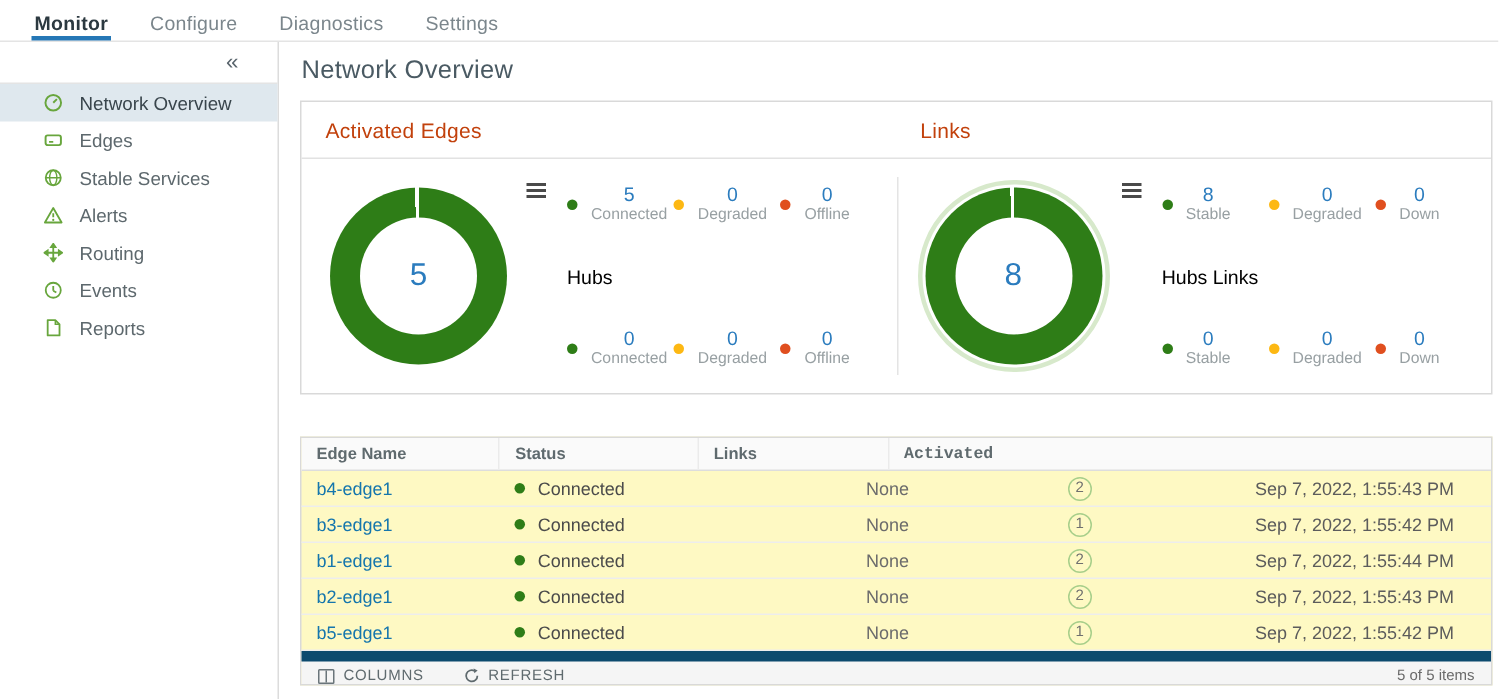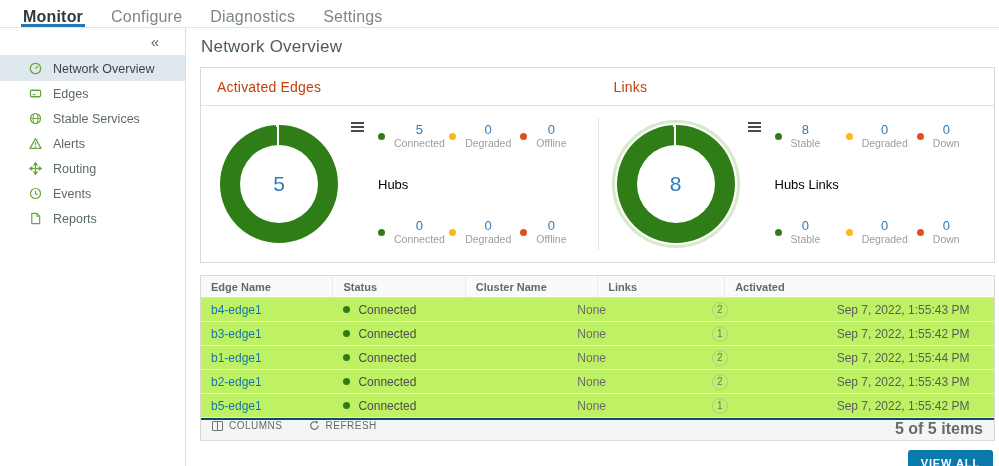--- a/index.html
+++ b/index.html
@@ -13,21 +13,21 @@
   
   .topnav {
     height: 28px;
     border-bottom: 1px solid #e4e4e4;
     display: flex;
     align-items: stretch;
     padding-left: 21px;
     background: #fff;
   }
   .topnav .tab {
-    font-size: 16px;
+    font-size: 13px;
     color: #7b868c;
     padding: 8px 2px 6px;
     margin-right: 24px;
     border-bottom: 3px solid transparent;
     cursor: pointer;
     letter-spacing: 0.2px;
   }
   .topnav .tab.active {
     color: #2c3940;
     font-weight: bold;
@@ -135,51 +135,51 @@
   .stat { display: flex; align-items: center; width: 79px; }
   .dot { width: 7px; height: 7px; border-radius: 50%; margin-right: 9px; flex-shrink: 0; }
   .dot-green { background: #2e7d17; }
   .dot-yellow { background: #fdb813; }
   .dot-red { background: #e04f1f; }
   .stat-col { display: flex; flex-direction: column; align-items: center; }
   .stat-value { font-size: 13px; color: #2b7cbe; line-height: 15px; }
   .stat-label { font-size: 10.5px; color: #98a0a3; line-height: 13px; }
   .group-label { font-size: 13px; color: #000000; }
   
-  .table-panel { border: 1px solid #d9d9d9; margin-top: 12px; background: #bef264; }
+  .table-panel { border: 1px solid #d9d9d9; margin-top: 28px; background: #fef9c3; }
   .thead { display: flex; background: #fafafa; border-bottom: 1px solid #dddddd; height: 22px; }
   .th {
     font-size: 11px; font-weight: bold; color: #5f6a6e;
     display: flex; align-items: center;
     padding-left: 10px;
     border-right: 1px solid #ebebeb;
   }
-  .th:last-child { border-right: none; }
+  .th:last-child { border-right: none; font-family: Liberation Mono, monospace; }
   .trow { display: flex; height: 24px; border-bottom: 1px solid #ededed; align-items: center; }
   .trow:last-of-type { border-bottom: none; }
   .td { font-size: 12px; color: #5c5c5c; padding-left: 10px; display: flex; align-items: center; overflow: hidden; white-space: nowrap; }
   .c1 { width: 16.7%; } .c2 { width: 16.7%; } .c3 { width: 12.8%; }
   .c4 { width: 16.7%; } .c5 { width: 16.0%; } .c6 { flex: 1; }
   .edge-link { color: #1576ad; cursor: pointer; text-decoration: none; }
   .status-dot { width: 7px; height: 7px; border-radius: 50%; background: #2e7d17; margin-right: 8px; flex-shrink: 0; }
   .status-text { color: #4b4b4b; }
   .cluster-text { color: #6c6c6c; }
   .links-badge {
     width: 16px; height: 16px;
     border: 1px solid #a8cf8b;
     border-radius: 50%;
     font-size: 10px; color: #6f6f6f;
     display: flex; align-items: center; justify-content: center;
     margin-left: 2px;
   }
   .tfoot {
-    display: flex; align-items: flex-start;
+    display: flex; align-items: flex-end;
     height: 22px;
     background: #f5f5f5;
-    border-top: 2px solid #0c4a6e;
+    border-top: 7px solid #0c4a6e;
     padding: 0 11px;
   }
   .grid-action {
     display: flex; align-items: center; gap: 6px;
     font-size: 10px; color: #5f6a6e;
     letter-spacing: 0.5px;
     margin-right: 26px;
     cursor: pointer;
     background: none; border: none;
     font-family: "Liberation Sans", sans-serif;
@@ -187,21 +187,21 @@
   .columns-glyph {
     width: 11px; height: 10px;
     border: 1px solid #6a757a;
     border-radius: 1px;
     position: relative;
   }
   .columns-glyph::after {
     content: ""; position: absolute; left: 4px; top: 0; bottom: 0;
     width: 1px; background: #6a757a;
   }
-  .items-count { margin-left: auto; font-size: 16px; color: #6a6a6a; font-weight: bold; }
+  .items-count { margin-left: auto; font-size: 10px; color: #6a6a6a; }
   
   .actions-row { text-align: right; padding: 9px 2px 0 0; }
   .view-all-btn {
     background: #0a79ac;
     color: #fff;
     border: none;
     border-radius: 3px;
     font-size: 11px;
     font-weight: bold;
     letter-spacing: 0.9px;
@@ -423,21 +423,20 @@
             </div>
           </div>
         </div>
       </div>
     </section>
 
     <section class="table-panel">
       <div class="thead">
         <div class="th c1">Edge Name</div>
         <div class="th c2">Status</div>
-        <div class="th c4">Cluster Name</div>
         <div class="th c5">Links</div>
         <div class="th c6">Activated</div>
       </div>
 
       <div class="trow">
         <div class="td c1">
             <a class="edge-link">b4-edge1</a>
           </div>
         <div class="td c2">
             <span class="status-dot"></span>

